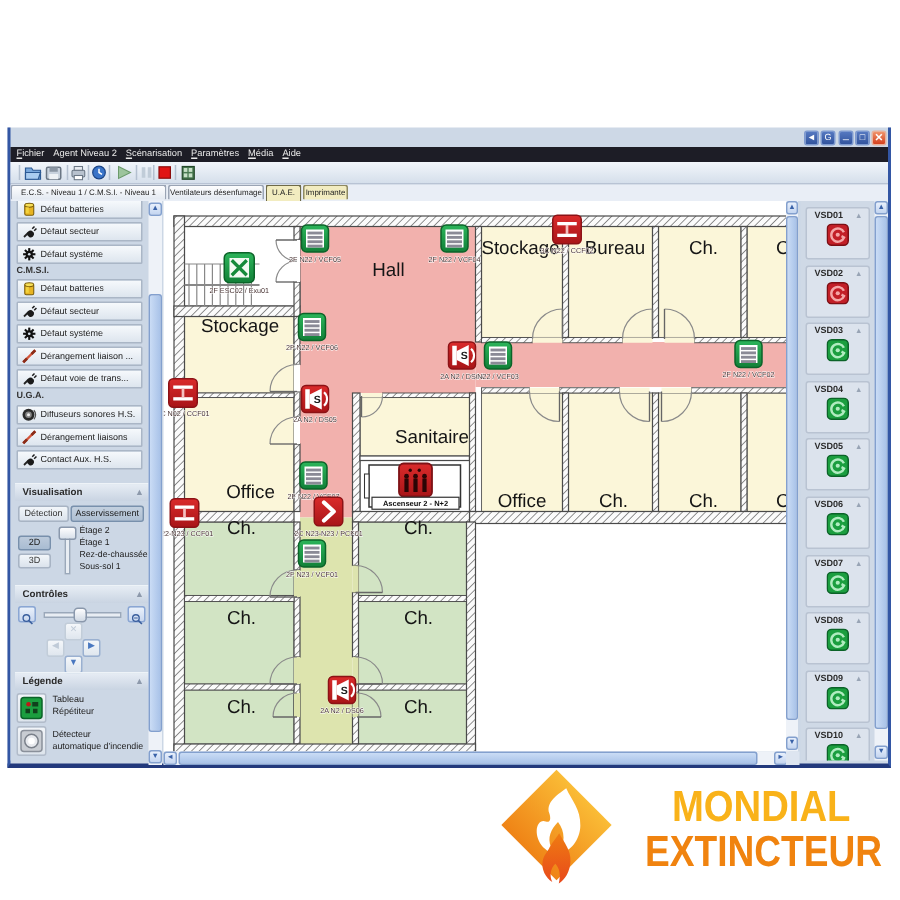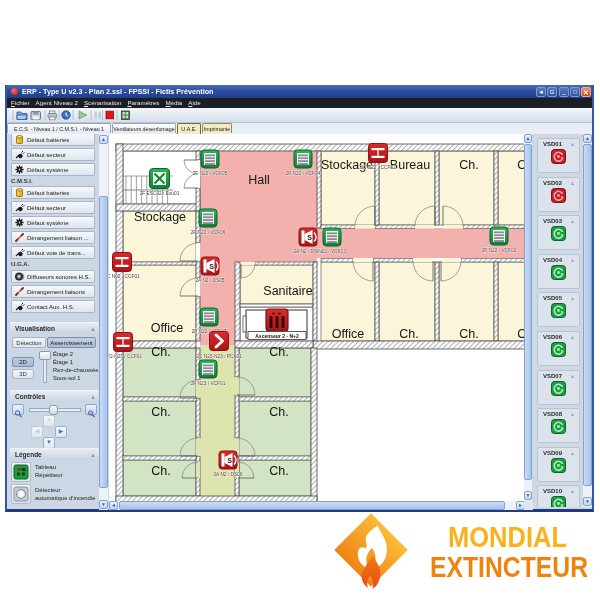--- a/index.html
+++ b/index.html
@@ -26,21 +26,20 @@
 .scroll-h{position:absolute;height:9px;background:#eef2f8}
 .sarr{position:absolute;width:9px;height:9px;background:linear-gradient(#e8f0fc,#c4d5f0);border:1px solid #83a0ce;border-radius:2px;box-sizing:border-box;color:#3a62a8;font-size:5px;line-height:7px;text-align:center}
 .sthumb{background:linear-gradient(90deg,#cadcf5,#a8c2e8);border:1px solid #83a0ce;border-radius:2px;box-sizing:border-box;position:absolute}
 .sthumbh{background:linear-gradient(#cadcf5,#a8c2e8);border:1px solid #83a0ce;border-radius:2px;box-sizing:border-box;position:absolute}
 
 </style></head><body>
 <div id="page">
 
 <div id="win">
 
-<div id="tbar"><span style="display:inline-block;width:7px;height:7px;border-radius:50%;background:radial-gradient(circle at 35% 35%,#ff6a5a,#c61818);margin:0 4px 0 4px;vertical-align:-1px"></span>ERP - Type U v2.3 - Plan 2.ssl - FPSSI - Fictis Prévention</div>
 
 <div class="abs" style="left:529px;top:1.5px;height:10px">
 <span class="abs" style="left:0;width:10px;height:10px;background:linear-gradient(#5578c0,#32549e);border:1px solid #7e9ad0;border-radius:2px;box-sizing:border-box;color:#fff;font-size:6px;line-height:8px;text-align:center">◄</span>
 <span class="abs" style="left:11px;width:10px;height:10px;background:linear-gradient(#5578c0,#32549e);border:1px solid #7e9ad0;border-radius:2px;box-sizing:border-box;color:#fff;font-size:6px;line-height:8px;text-align:center">G</span>
 <span class="abs" style="left:23px;width:10px;height:10px;background:linear-gradient(#5578c0,#32549e);border:1px solid #7e9ad0;border-radius:2px;box-sizing:border-box;color:#fff;font-size:7px;line-height:6px;text-align:center">_</span>
 <span class="abs" style="left:34px;width:10px;height:10px;background:linear-gradient(#5578c0,#32549e);border:1px solid #7e9ad0;border-radius:2px;box-sizing:border-box;color:#fff;font-size:6px;line-height:9px;text-align:center">□</span>
 <span class="abs" style="left:45px;width:10px;height:10px;background:linear-gradient(#f0926a,#d4401e);border:1px solid #e8b09a;border-radius:2px;box-sizing:border-box;color:#fff;font-size:7px;font-weight:bold;line-height:10px;text-align:center">✕</span>
 </div>
 
 <div id="mbar"><span style="margin-left:4px"><u>F</u>ichier</span><span>Agent Niveau 2</span><span><u>S</u>cénarisation</span><span><u>P</u>aramètres</span><span><u>M</u>édia</span><span><u>A</u>ide</span></div>

